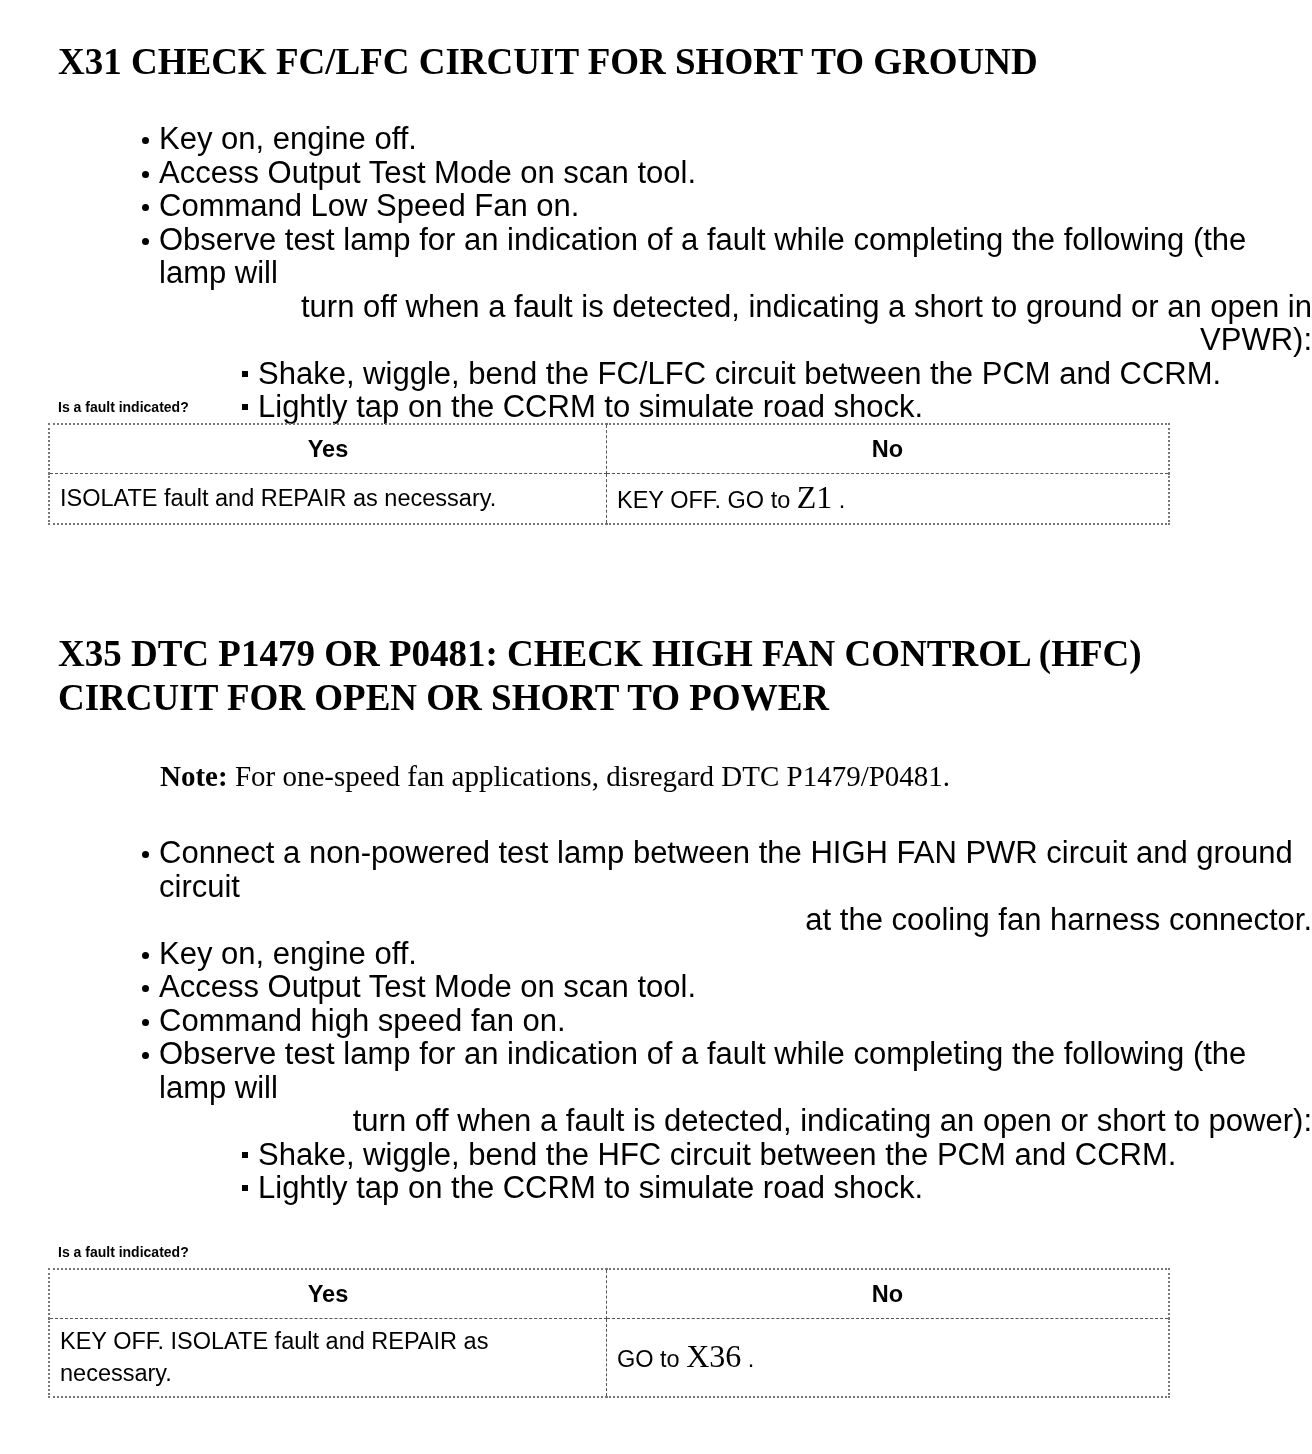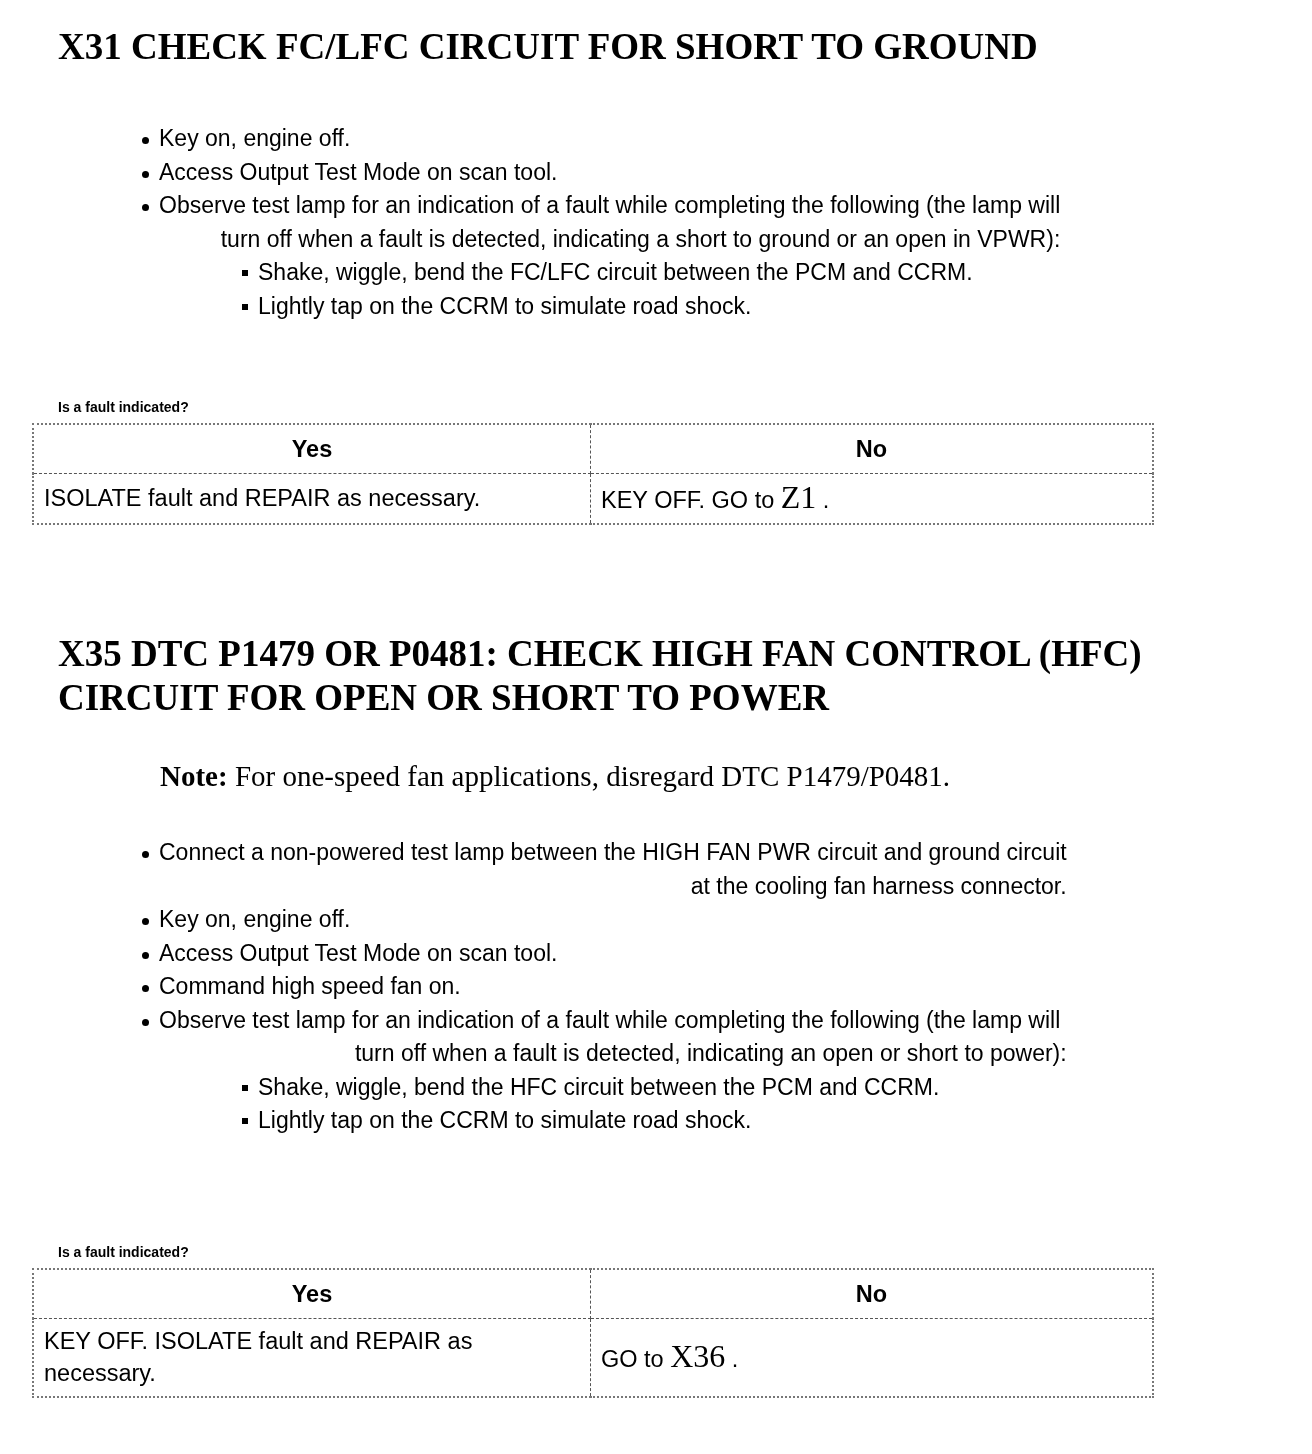--- a/index.html
+++ b/index.html
@@ -1,45 +1,46 @@
 <!DOCTYPE html>
 <html><head>
 <meta charset="utf-8">
 <style>
   html, body { margin: 0; padding: 0; background: #ffffff; }
   body { width: 1312px; height: 1454px; position: relative; color: #000; overflow: hidden; }
   .page { position: absolute; left: 0; top: 0; width: 1312px; }
   .h1 { position: absolute; left: 58px; font-family: "Liberation Serif", serif; font-weight: bold; font-size: 37px; line-height: 44px; margin: 0; white-space: nowrap; }
-  .list { position: absolute; left: 140px; margin: 0; padding: 0; list-style: none; font-family: "Liberation Sans", sans-serif; font-size: 23px; line-height: 33.5px; }
+  .list { position: absolute; left: 140px; margin: 0; padding: 0; list-style: none; font-family: "Liberation Sans", sans-serif; font-size: 31px; line-height: 33.5px; }
   .list li { position: relative; padding-left: 19px; }
   .list li .cont { display: block; padding-left: 31px; text-align: right; }
   .bullet { position: absolute; left: 2px; top: 15px; width: 7px; height: 7px; border-radius: 50%; background: #000; }
   .sub { list-style: none; margin: 0; padding: 0 0 0 100px; }
   .sub li { padding-left: 18px; }
   .sq { position: absolute; left: 2px; top: 14px; width: 6px; height: 6px; background: #000; }
   .q { position: absolute; left: 58px; font-family: "Liberation Sans", sans-serif; font-weight: bold; font-size: 14px; line-height: 26px; margin: 0; }
-  table.yn { position: absolute; left: 32px; width: 1122px; border-collapse: collapse; font-family: "Liberation Sans", sans-serif; font-size: 23.5px; }
+  table.yn { position: absolute; left: 48px; width: 1122px; border-collapse: collapse; font-family: "Liberation Sans", sans-serif; font-size: 23.5px; }
   table.yn td, table.yn th { border: 1px dashed #555; padding: 0 10px; }
   table.yn th { font-weight: bold; text-align: center; height: 48px; }
   table.yn td { text-align: left; vertical-align: middle; line-height: 32px; }
   table.yn { border: 2px dotted #777; }
   .serif { font-family: "Liberation Serif", serif; font-size: 32px; }
   .note { position: absolute; left: 160px; top: 758px; font-family: Liberation Serif, serif; font-size: 29px; line-height: 36px; margin: 0; white-space: nowrap; }
   .note b { font-weight: bold; }
 </style>
 </head>
 <body>
 
 <div class="page">
 
-  <h1 class="h1" style="top:25px;">X31 CHECK FC/LFC CIRCUIT FOR SHORT TO GROUND</h1>
+  <h1 class="h1" style="top:40px;">X31 CHECK FC/LFC CIRCUIT FOR SHORT TO GROUND</h1>
 
   <ul class="list" style="top:122px;">
     <li><span class="bullet"></span><span>Key on, engine off.</span></li>
     <li><span class="bullet"></span><span>Access Output Test Mode on scan tool.</span></li>
+    <li><span class="bullet"></span><span>Command Low Speed Fan on.</span></li>
     <li><span class="bullet"></span><span>Observe test lamp for an indication of a fault while completing the following (the lamp will</span><span class="cont">turn off when a fault is detected, indicating a short to ground or an open in VPWR):</span>
       <ul class="sub" style="margin-left:-19px;">
         <li style="position:relative;"><span class="sq"></span><span>Shake, wiggle, bend the FC/LFC circuit between the PCM and CCRM.</span></li>
         <li style="position:relative;"><span class="sq"></span><span>Lightly tap on the CCRM to simulate road shock.</span></li>
       </ul>
     </li>
   </ul>
 
   <p class="q" style="top:394px;">Is a fault indicated?</p>
 

